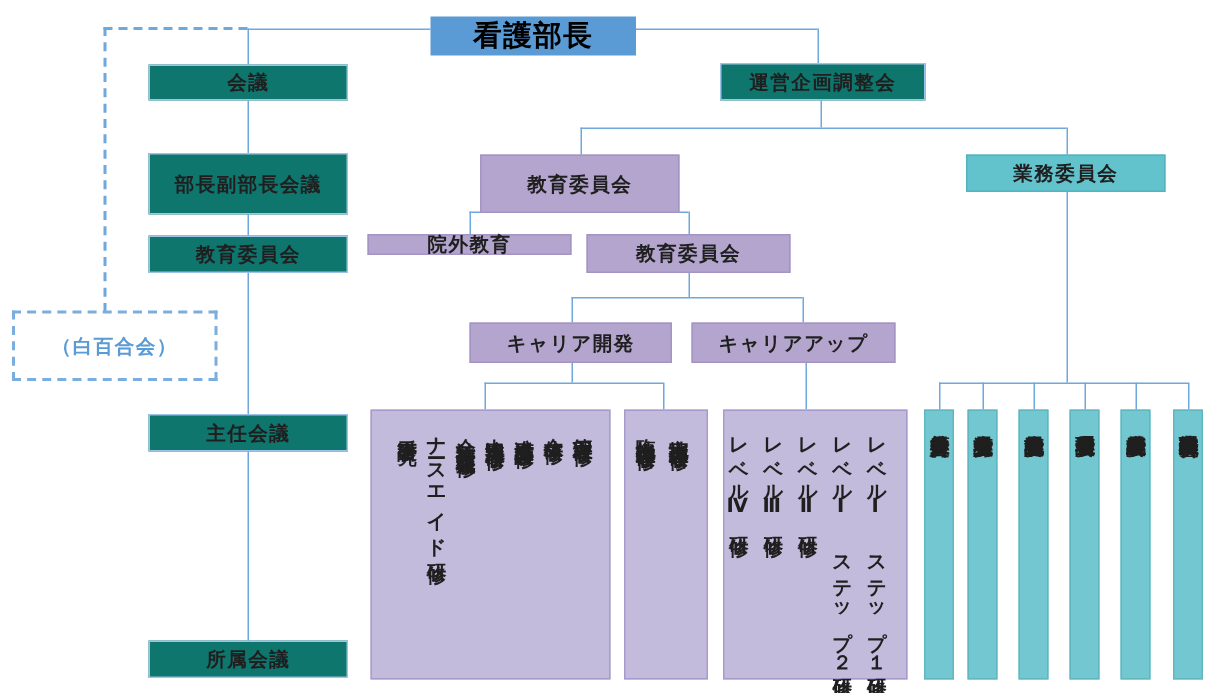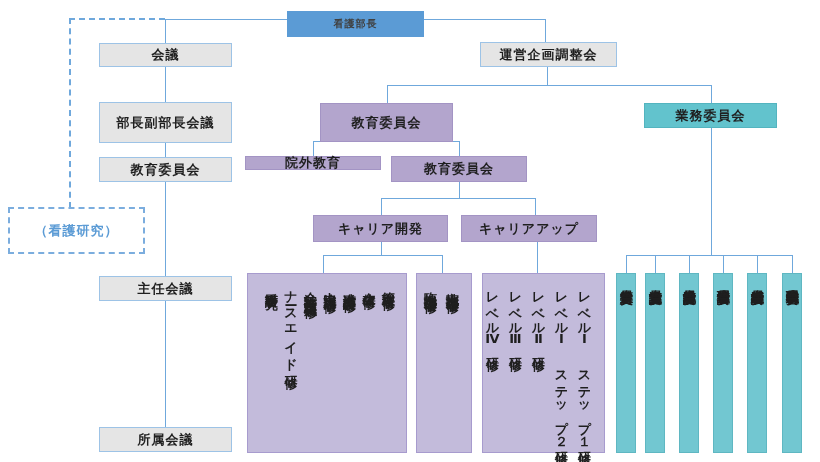--- a/index.html
+++ b/index.html
@@ -10,22 +10,22 @@
   .ln{position:absolute;background:#6fa8dc;}
   .h{height:1px;}
   .v{width:1px;}
   .dash-h{position:absolute;height:0;border-top:2px dashed #6fa8dc;}
   .dash-v{position:absolute;width:0;border-left:2px dashed #6fa8dc;}
 
   
   .box{position:absolute;display:flex;align-items:center;justify-content:center;
        font-size:13px;font-weight:bold;color:#1f1f1f;box-sizing:border-box;
        white-space:nowrap;letter-spacing:1px;}
-  .white{background:#e5e5e5;border:1.5px solid #9dc3e6;}
-  .blue{background:#5b9bd5;color:#404040;font-size:10px;}
+  .white{background:#0f766e;border:1.5px solid #9dc3e6;}
+  .blue{background:#5b9bd5;color:#000000;font-size:19px;}
   .purple{background:#b3a5cd;border:1px solid #a394c4;}
   .teal-h{background:#62c3cd;border:1px solid #53b4bf;}
   .dashed-box{position:absolute;border:2px dashed #7badde;color:#5b9bd5;
        display:flex;flex-direction:column;align-items:center;justify-content:center;
        font-size:13px;font-weight:bold;box-sizing:border-box;letter-spacing:1px;line-height:20px;}
 
   
   .vbox{position:absolute;writing-mode:vertical-rl;text-orientation:mixed;
         box-sizing:border-box;font-weight:bold;color:#1f1f1f;font-size:13px;}
   .vpurple{background:#c3bbdb;border:1px solid #a79bce;padding:8px 8px 0 0;}
@@ -78,21 +78,21 @@
 
   <div class="box blue" style="left:287px;top:11px;width:137px;height:26px;">看護部長</div>
 
   <div class="box white" style="left:99px;top:43px;width:133px;height:24px;">会議</div>
   <div class="box white" style="left:99px;top:102px;width:133px;height:41px;">部長副部長会議</div>
   <div class="box white" style="left:99px;top:157px;width:133px;height:25px;">教育委員会</div>
   <div class="box white" style="left:99px;top:427px;width:133px;height:25px;">所属会議</div>
   <div class="box white" style="left:99px;top:276px;width:133px;height:25px;">主任会議</div>
 
   <div class="dashed-box" style="left:8px;top:207px;width:137px;height:47px;">
-    <span>（看護研究）</span>
+    <span>（白百合会）</span>
   </div>
 
   <div class="box white" style="left:480px;top:42px;width:137px;height:25px;">運営企画調整会</div>
 
   <div class="box purple" style="left:320px;top:103px;width:133px;height:39px;">教育委員会</div>
   <div class="box purple" style="left:245px;top:156px;width:136px;height:14px;">院外教育</div>
   <div class="box purple" style="left:391px;top:156px;width:136px;height:26px;">教育委員会</div>
   <div class="box purple" style="left:313px;top:215px;width:135px;height:27px;">キャリア開発</div>
   <div class="box purple" style="left:461px;top:215px;width:136px;height:27px;">キャリアアップ</div>
 

